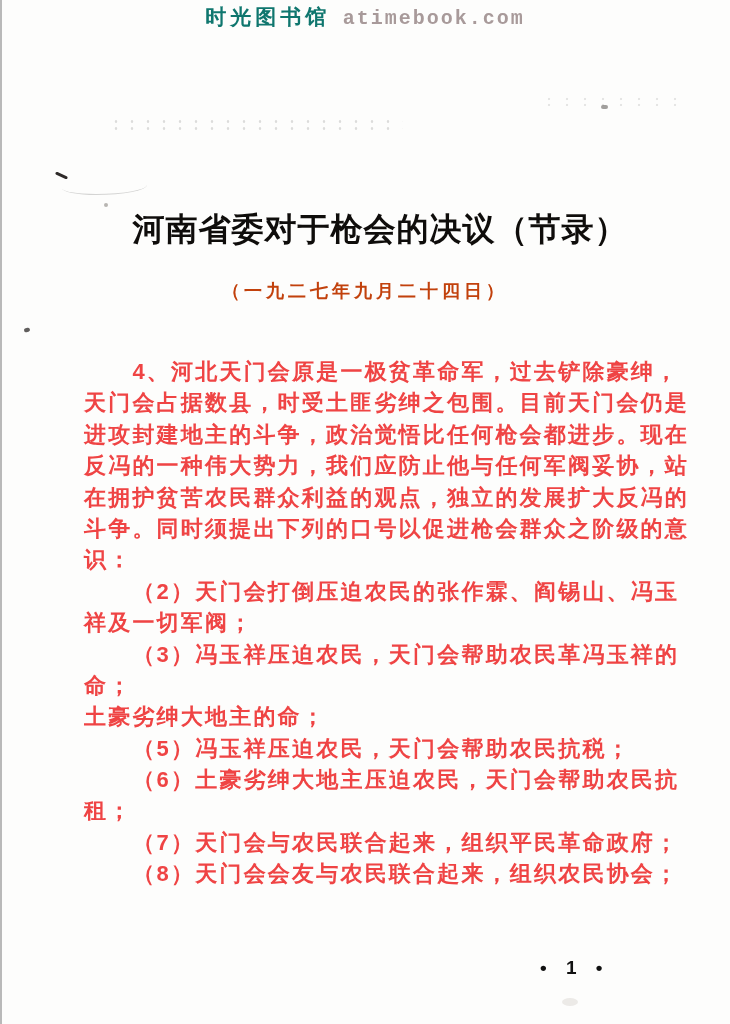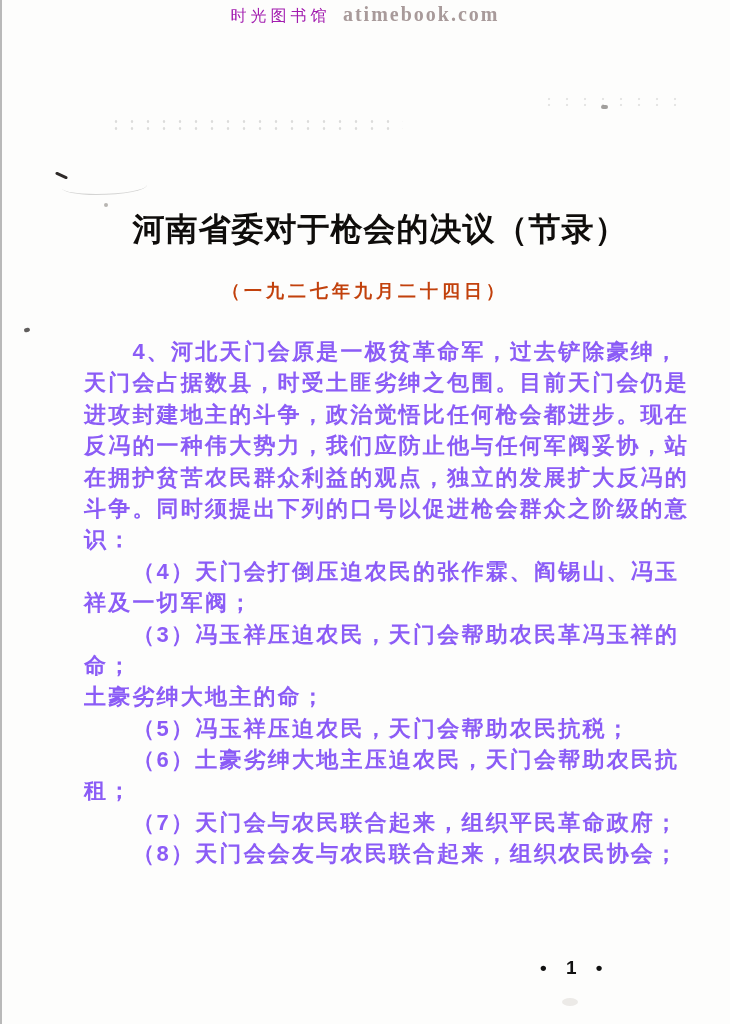--- a/index.html
+++ b/index.html
@@ -10,46 +10,46 @@
     overflow: hidden;
     font-family: "Liberation Sans", sans-serif;
   }
   
   .watermark {
     position: absolute; top: 3px; left: 0; width: 730px;
     text-align: center; white-space: nowrap;
     user-select: none;
   }
   .watermark .wm-cn {
-    font-size: 16px; font-weight: 400; letter-spacing: 4px;
-    color: #a21caf;
+    font-size: 21px; font-weight: 700; letter-spacing: 4px;
+    color: #0f766e;
   }
   .watermark .wm-en {
-    font-family: Liberation Serif, serif;
+    font-family: Liberation Mono, monospace;
     font-size: 20px; font-weight: 700; letter-spacing: 2px;
     color: #a89a9a; margin-left: 8px;
   }
   
   .doc-title {
     position: absolute; top: 208px; left: 15px; width: 730px; margin: 0;
     text-align: center;
     font-size: 32px; font-weight: 800; letter-spacing: 1px;
     color: #0f0d0b;
   }
   .doc-date {
     position: absolute; top: 279px; left: 0; width: 730px;
     text-align: center;
     font-family: "Liberation Serif", serif;
     font-size: 18px; font-weight: 700; letter-spacing: 4px;
     color: #c2410c;
   }
   
   .doc-body {
-    position: absolute; top: 336px; left: 84px; width: 570px;
-    color: #8b5cf6;
+    position: absolute; top: 356px; left: 84px; width: 570px;
+    color: #ef4444;
   }
   .body-line {
     height: 31.4px; line-height: 31.4px;
     font-size: 22px; font-weight: 700; letter-spacing: 2.2px;
     white-space: pre; overflow: visible;
   }
   .page-number {
     position: absolute; top: 957px; left: 540px;
     font-size: 19px; font-weight: 800; letter-spacing: 7px;
     color: #111;
@@ -121,21 +121,21 @@
   <div class="doc-date">（一九二七年九月二十四日）</div>
 
   <div class="doc-body">
       <div class="body-line">　　4、河北天门会原是一极贫革命军，过去铲除豪绅，</div>
       <div class="body-line">天门会占据数县，时受土匪劣绅之包围。目前天门会仍是</div>
       <div class="body-line">进攻封建地主的斗争，政治觉悟比任何枪会都进步。现在</div>
       <div class="body-line">反冯的一种伟大势力，我们应防止他与任何军阀妥协，站</div>
       <div class="body-line">在拥护贫苦农民群众利益的观点，独立的发展扩大反冯的</div>
       <div class="body-line">斗争。同时须提出下列的口号以促进枪会群众之阶级的意</div>
       <div class="body-line">识：</div>
-      <div class="body-line">　　（4）天门会打倒压迫农民的张作霖、阎锡山、冯玉</div>
+      <div class="body-line">　　（2）天门会打倒压迫农民的张作霖、阎锡山、冯玉</div>
       <div class="body-line">祥及一切军阀；</div>
       <div class="body-line">　　（3）冯玉祥压迫农民，天门会帮助农民革冯玉祥的</div>
       <div class="body-line">命；</div>
       <div class="body-line">土豪劣绅大地主的命；</div>
       <div class="body-line">　　（5）冯玉祥压迫农民，天门会帮助农民抗税；</div>
       <div class="body-line">　　（6）土豪劣绅大地主压迫农民，天门会帮助农民抗</div>
       <div class="body-line">租；</div>
       <div class="body-line">　　（7）天门会与农民联合起来，组织平民革命政府；</div>
       <div class="body-line">　　（8）天门会会友与农民联合起来，组织农民协会；</div>
     </div>

